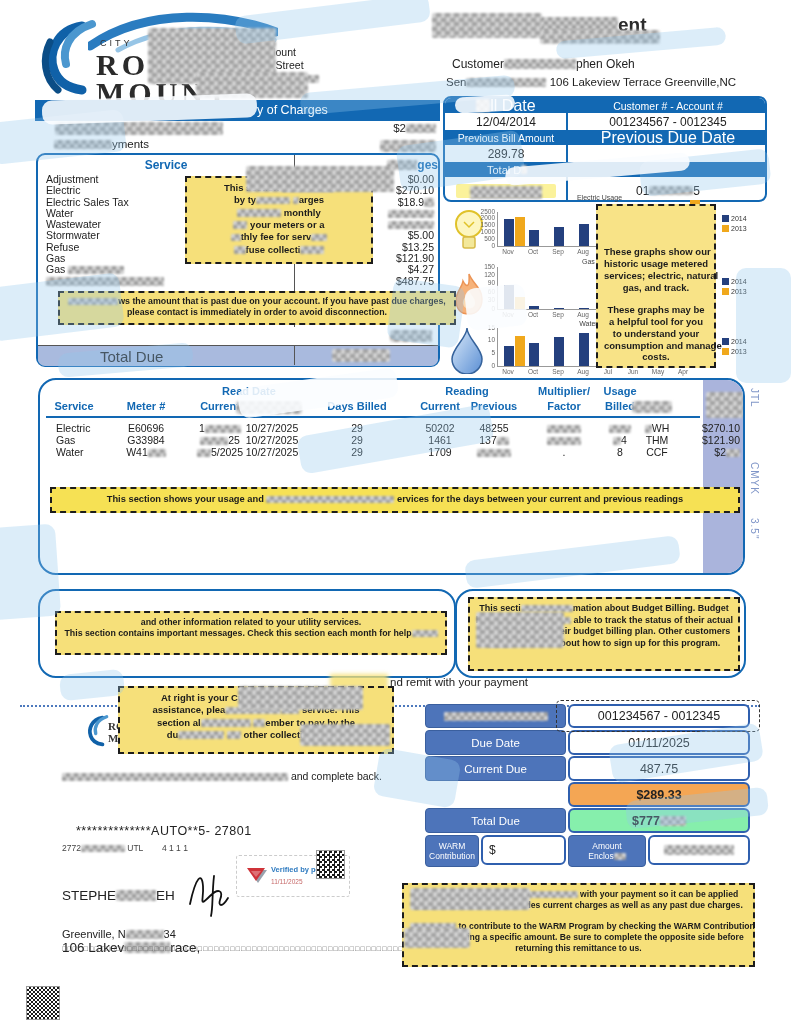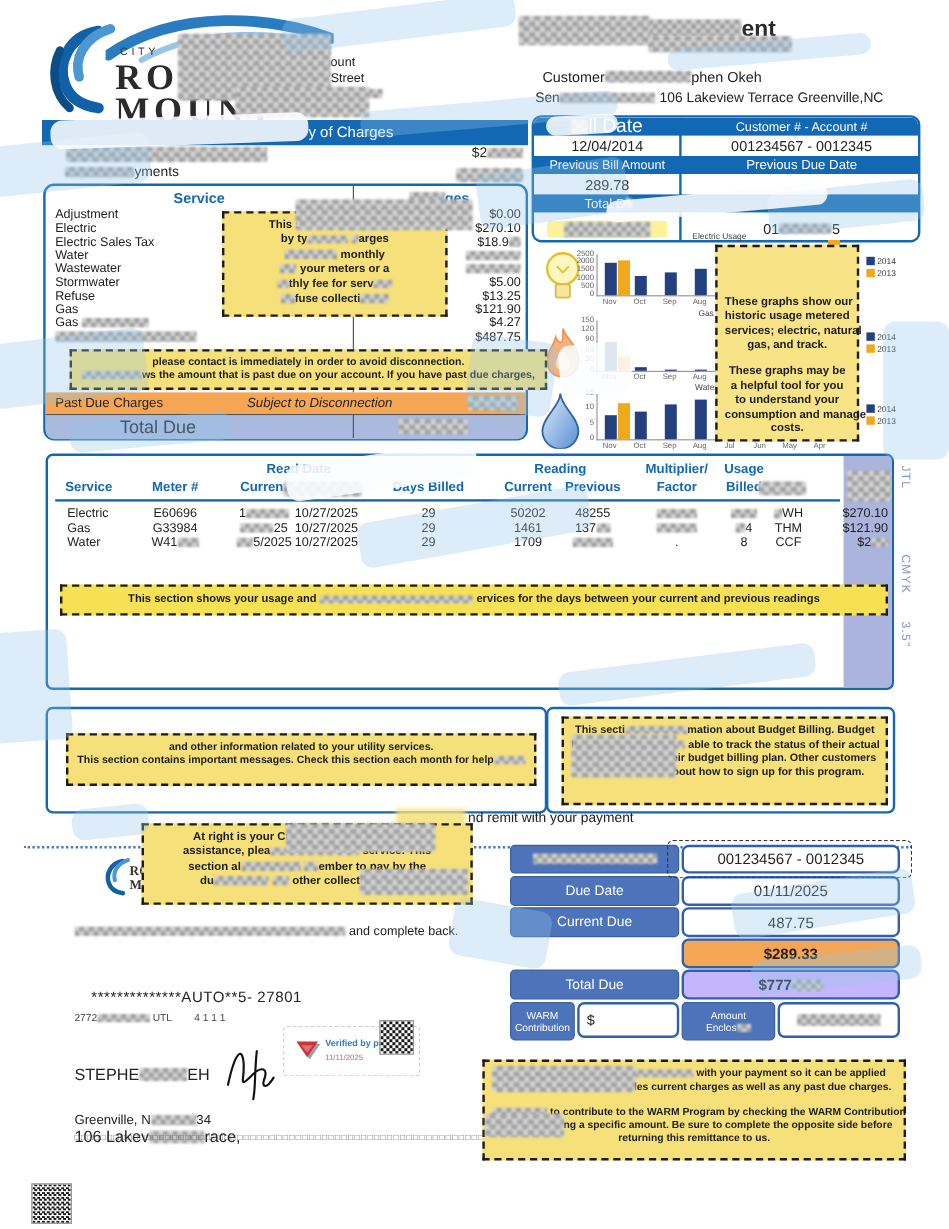--- a/index.html
+++ b/index.html
@@ -14,21 +14,21 @@
       background-size:9px 9px;filter:blur(1px)}
   .blk.hi{z-index:6}
   .callout{position:absolute;z-index:5;background:#f6e07a;border:2px dashed #1c1c1c;
       color:#1c1c1c;font-weight:bold;font-size:9.5px;line-height:1.3;text-align:center;
       padding:4px 6px;box-sizing:border-box}
   .callout .ln{min-height:1.1em;white-space:nowrap}
   .smz{position:absolute;z-index:6;background:rgba(147,199,235,0.32);border-radius:10px}
   .wsm{position:absolute;z-index:6;background:rgba(250,253,255,0.88);border-radius:10px}
   .bluebar{background:#1268b3;color:#fff}
   .tblu{color:#1268b3}
-  .rbox{position:absolute;border:2px solid #1268b3;border-radius:6px;box-sizing:border-box}
+  .rbox{position:absolute;border:2px solid #1268b3;border-radius:18px;box-sizing:border-box}
   .acell{position:absolute;display:flex;align-items:center;justify-content:center;box-sizing:border-box}
   .plot{position:absolute;border-left:1px solid #999;border-bottom:1px solid #999;z-index:2}
   .bar{position:absolute;bottom:0;width:10px}
   .xlab{position:absolute;top:100%;margin-top:2px;width:24px;margin-left:-2px;text-align:center;font-size:6.5px;color:#666}
   .ylab{position:absolute;right:100%;margin-right:3px;font-size:6.5px;color:#666;line-height:1}
   .ctitle{position:absolute;font-size:7px;color:#444;text-align:center;z-index:2}
   .legend{position:absolute;font-size:7px;color:#333;z-index:2;line-height:10px}
   .legend .sw{display:inline-block;width:7px;height:7px;vertical-align:-1px;margin-right:2px}
   .th{position:absolute;color:#1268b3;font-weight:bold;font-size:11px;text-align:center}
   .td{position:absolute;font-size:10.5px;text-align:center;color:#222}
@@ -70,42 +70,42 @@
 
   <div class="abs" style="left:452px;top:57px;font-size:12px">Customer<span class="rd" style="width: 72px;"></span>phen Okeh</div>
   <div class="abs" style="left:446px;top:76px;font-size:11.5px">Sen<span class="rd" style="width: 80px;"></span> 106 Lakeview Terrace Greenville,NC</div>
 
   <div class="rbox" style="left:443px;top:96px;width:324px;height:106px;overflow:hidden;border-radius:8px">
     <div class="acell bluebar" style="left:0;top:0;width:122px;height:15px;font-size:16px"><span class="rd" style="width: 14px;"></span>ll Date</div>
     <div class="acell bluebar" style="left:122px;top:0;width:202px;height:15px;font-size:10.5px">Customer # - Account #</div>
     <div class="acell" style="left:0;top:15px;width:122px;height:17px;font-size:12px">12/04/2014</div>
     <div class="acell" style="left:122px;top:15px;width:202px;height:17px;font-size:12px">001234567 - 0012345</div>
     <div class="acell bluebar" style="left:0;top:32px;width:122px;height:15px;font-size:10.5px">Previous Bill Amount</div>
-    <div class="acell bluebar" style="left:122px;top:32px;width:202px;height:15px;font-size:11px">Previous Due Date</div>
+    <div class="acell bluebar" style="left:122px;top:32px;width:202px;height:15px;font-size:16px">Previous Due Date</div>
     <div class="acell" style="left:0;top:47px;width:122px;height:17px;font-size:12px">289.78</div>
     <div class="acell bluebar" style="left:0;top:64px;width:324px;height:15px;font-size:11px;justify-content:flex-start;padding-left:42px">Total D<span class="rd" style="width: 6px;"></span></div>
     <div class="acell" style="left:0;top:79px;width:122px;height:27px">
       <span style="display:inline-block;width:100px;height:14px;background:#fbf29b;border-radius:2px;text-align:center"><span class="rd" style="width:72px"></span></span>
     </div>
     <div class="acell" style="left:122px;top:79px;width:202px;height:27px;font-size:12px">01<span class="rd" style="width: 44px;"></span>5</div>
     <div class="abs" style="left:121px;top:0;width:1.5px;height:106px;background:#1268b3"></div>
   </div>
 
   <div class="abs bluebar" style="left:35px;top:100px;width:405px;height:21px">
     <span class="abs" style="left:222px;top:3px;font-size:12.5px">y of Charges</span>
   </div>
   <div class="blk" style="left:55px;top:122px;width:168px;height:13px"></div>
   <div class="abs" style="left:340px;top:122px;width:96px;text-align:right;font-size:11.5px">$2<span class="rd" style="width: 30px;"></span></div>
   <div class="abs" style="left:54px;top:138px;font-size:11.5px"><span class="rd" style="width: 58px;"></span>yments</div>
   <div class="blk" style="left:380px;top:140px;width:56px;height:12px"></div>
 
   <div class="rbox" style="left:36px;top:153px;width:404px;height:214px;border-radius:9px">
     <div class="abs" style="left:256px;top:0;width:1px;height:172px;background:#555"></div>
     <div class="abs tblu" style="left:0;top:3px;width:256px;text-align:center;font-weight:bold;font-size:12px">Service</div>
-    <div class="abs tblu" style="left:256px;top:3px;width:144px;text-align:center;font-weight:bold;font-size:12px"><span class="rd" style="width: 30px;"></span>ges</div>
+    <div class="abs tblu" style="left:256px;top:3px;width:144px;text-align:right;font-weight:bold;font-size:12px"><span class="rd" style="width: 30px;"></span>ges</div>
 
     <div class="abs" style="left:8px;top:19px;font-size:10.5px;line-height:11.3px">
       <div>Adjustment</div>
       <div>Electric</div>
       <div>Electric Sales Tax</div>
       <div>Water</div>
       <div>Wastewater</div>
       <div>Stormwater</div>
       <div>Refuse</div>
       <div>Gas</div>
@@ -118,44 +118,40 @@
       <div>$18.9<span class="rd" style="width: 10px;"></span></div>
       <div><span class="rd" style="width: 46px;"></span></div>
       <div><span class="rd" style="width: 46px;"></span></div>
       <div>$5.00</div>
       <div>$13.25</div>
       <div>$121.90</div>
       <div>$4.27</div>
       <div>$487.75</div>
     </div>
 
-    <div class="abs" style="left:0;top:172px;width:400px;height:18px;background:#f4a654;display:flex;align-items:center">
-      <span style="margin-left:8px;font-size:11px">Past Due Charges</span>
-      <span style="margin-left:70px;font-size:11px;font-style:italic">Subject to Disconnection</span>
-    </div>
     <div class="blk" style="left:352px;top:175px;width:42px;height:12px"></div>
     <div class="abs" style="left:0;top:190px;width:400px;height:20px;background:#a9bade;border-top:1.5px solid #555;border-radius:0 0 7px 7px;display:flex;align-items:center">
       <span style="margin-left:62px;font-size:15px">Total Due</span>
     </div>
     <div class="abs" style="left:256px;top:190px;width:1px;height:20px;background:#555"></div>
     <div class="blk" style="left:294px;top:194px;width:58px;height:13px"></div>
   </div>
 
   <div class="callout" style="left:185px;top:176px;width:188px;height:88px">
     <div class="ln">This section <span class="rd" style="width: 52px;"></span></div>
     <div class="ln">by ty<span class="rd" style="width: 34px;"></span> <span class="rd" style="width: 6px;"></span>arges</div>
     <div class="ln"><span class="rd" style="width: 44px;"></span> monthly</div>
     <div class="ln"><span class="rd" style="width: 14px;"></span> your meters or a</div>
     <div class="ln"><span class="rd" style="width: 10px;"></span>thly fee for serv<span class="rd" style="width: 16px;"></span></div>
     <div class="ln"><span class="rd" style="width: 12px;"></span>fuse collecti<span class="rd" style="width: 24px;"></span></div>
   </div>
   <div class="blk hi" style="left:246px;top:166px;width:148px;height:26px"></div>
   <div class="callout" style="left:58px;top:291px;width:398px;height:34px;font-size:8.8px;padding:3px 2px">
+    <div class="ln"><span class="rd" style="width: 50px;"></span>ws the amount that is past due on your account. If you have past due charges,</div>
     <div class="ln">please contact is immediately in order to avoid disconnection.</div>
-    <div class="ln"><span class="rd" style="width: 50px;"></span>ws the amount that is past due on your account. If you have past due charges,</div>
   </div>
 
   <svg class="abs" style="left:450px;top:208px;z-index:2" width="38" height="46" viewBox="0 0 38 46">
     <circle cx="19" cy="16" r="13" fill="#fdf6c0" stroke="#e0c22a" stroke-width="2"></circle>
     <path d="M14 14 l5 5 l5 -5" fill="none" stroke="#e0c22a" stroke-width="1.5"></path>
     <rect x="13" y="29" width="12" height="11" rx="2" fill="#f3e89a" stroke="#d8bb4a" stroke-width="1.5"></rect>
   </svg>
   <svg class="abs" style="left:452px;top:272px;z-index:2" width="34" height="44" viewBox="0 0 34 44">
     <path d="M17 2 C21 12 30 16 30 27 C30 37 24 42 17 42 C9 42 4 37 4 28 C4 20 10 16 11 9 C14 15 18 17 17 2 Z" fill="#f6b27a" stroke="#ec9455" stroke-width="1.5"></path>
     <path d="M17 18 C19 24 24 26 23 32 C22 38 12 38 11 32 C10 27 15 24 17 18 Z" fill="#fbd9b0"></path>
@@ -382,21 +378,21 @@
       <span><span class="rd" style="width: 104px;"></span></span>
     </div>
   <div class="valc" style="left:568px;top:704px;width:182px;height:24px">001234567 - 0012345</div>
 
   <div class="lblc" style="left:425px;top:730px;width:141px;height:25px">Due Date</div>
   <div class="valc" style="left:568px;top:730px;width:182px;height:25px">01/11/2025</div>
   <div class="lblc" style="left:425px;top:756px;width:141px;height:25px">Current Due</div>
   <div class="valc" style="left:568px;top:756px;width:182px;height:25px">487.75</div>
   <div class="valc" style="left:568px;top:782px;width:182px;height:25px;background:#f4a654;font-weight:bold">$289.33</div>
   <div class="lblc" style="left:425px;top:808px;width:141px;height:25px">Total Due</div>
-  <div class="valc" style="left:568px;top:808px;width:182px;height:25px;background:#c4b5fd;font-weight:bold">$777<span class="rd" style="width: 26px;"></span></div>
+  <div class="valc" style="left:568px;top:808px;width:182px;height:25px;background:#86efac;font-weight:bold">$777<span class="rd" style="width: 26px;"></span></div>
 
   <div class="lblc" style="left:425px;top:835px;width:54px;height:32px;font-size:8.5px;flex-direction:column;line-height:10px">
     <div>WARM</div>
     <div>Contribution</div>
   </div>
   <div class="valc" style="left:481px;top:835px;width:85px;height:30px;justify-content:flex-start;padding-left:6px;font-size:12px">$</div>
   <div class="lblc" style="left:568px;top:835px;width:78px;height:32px;font-size:8.5px;flex-direction:column;line-height:10px">
     <div>Amount</div>
     <div>Enclos<span class="rd" style="width: 12px;"></span></div>
   </div>

